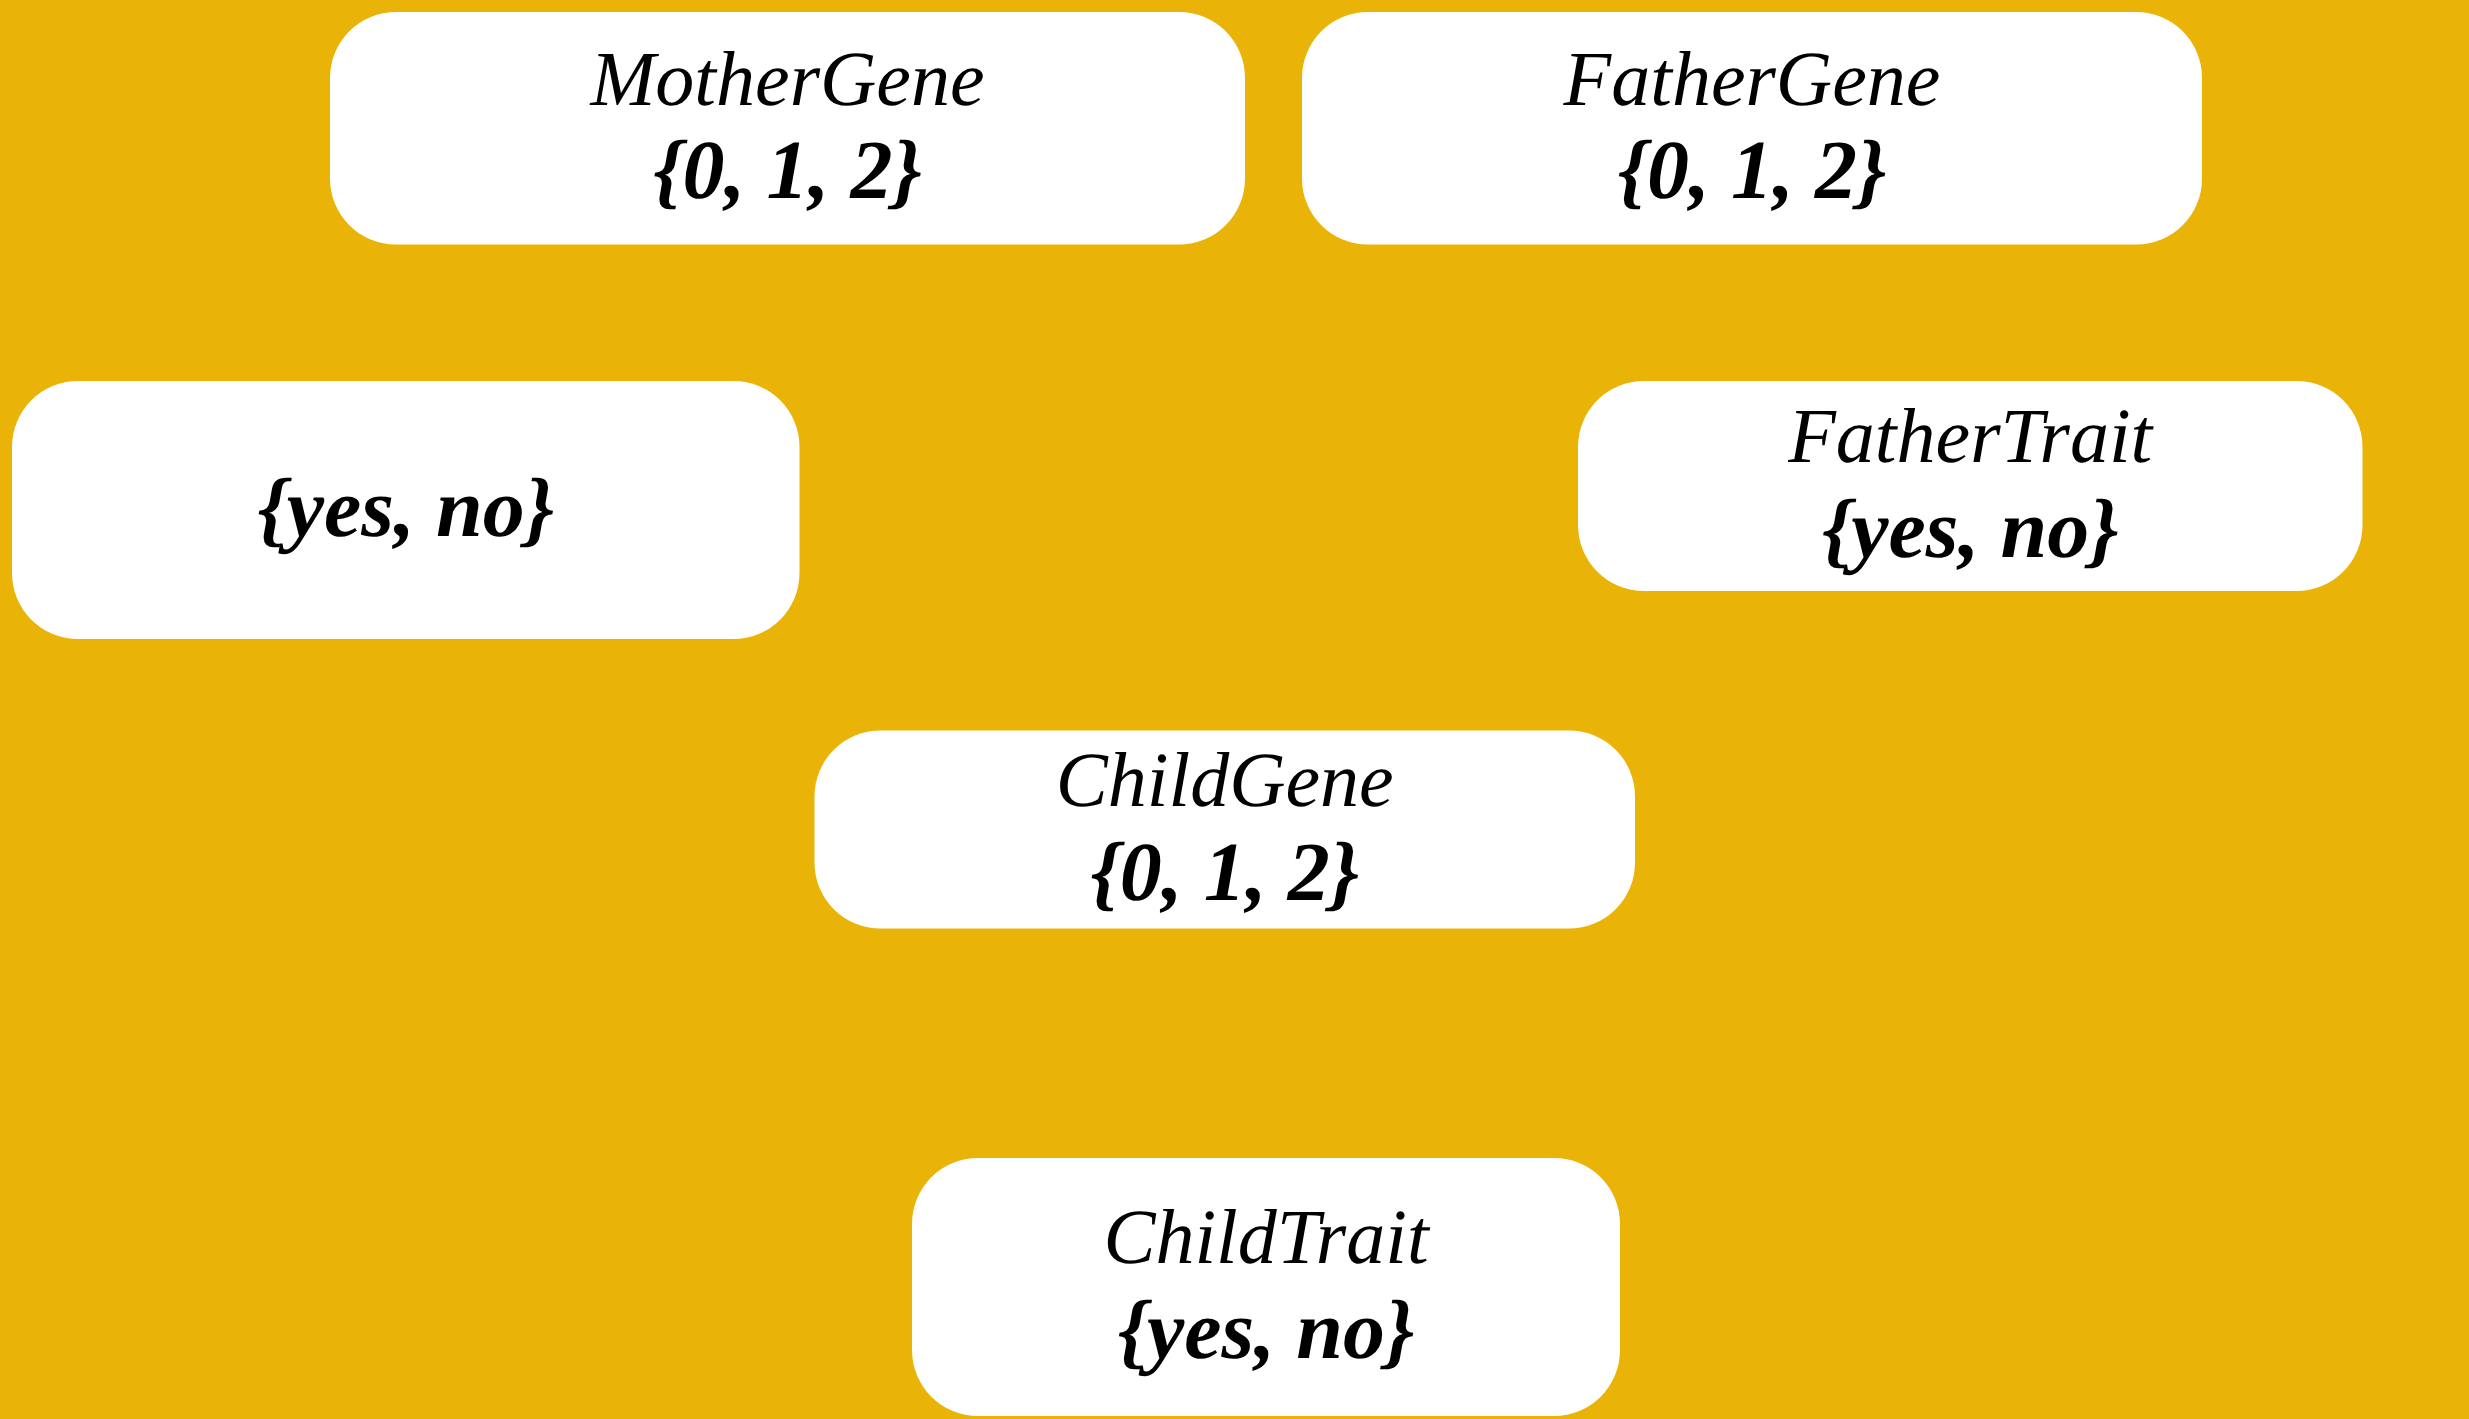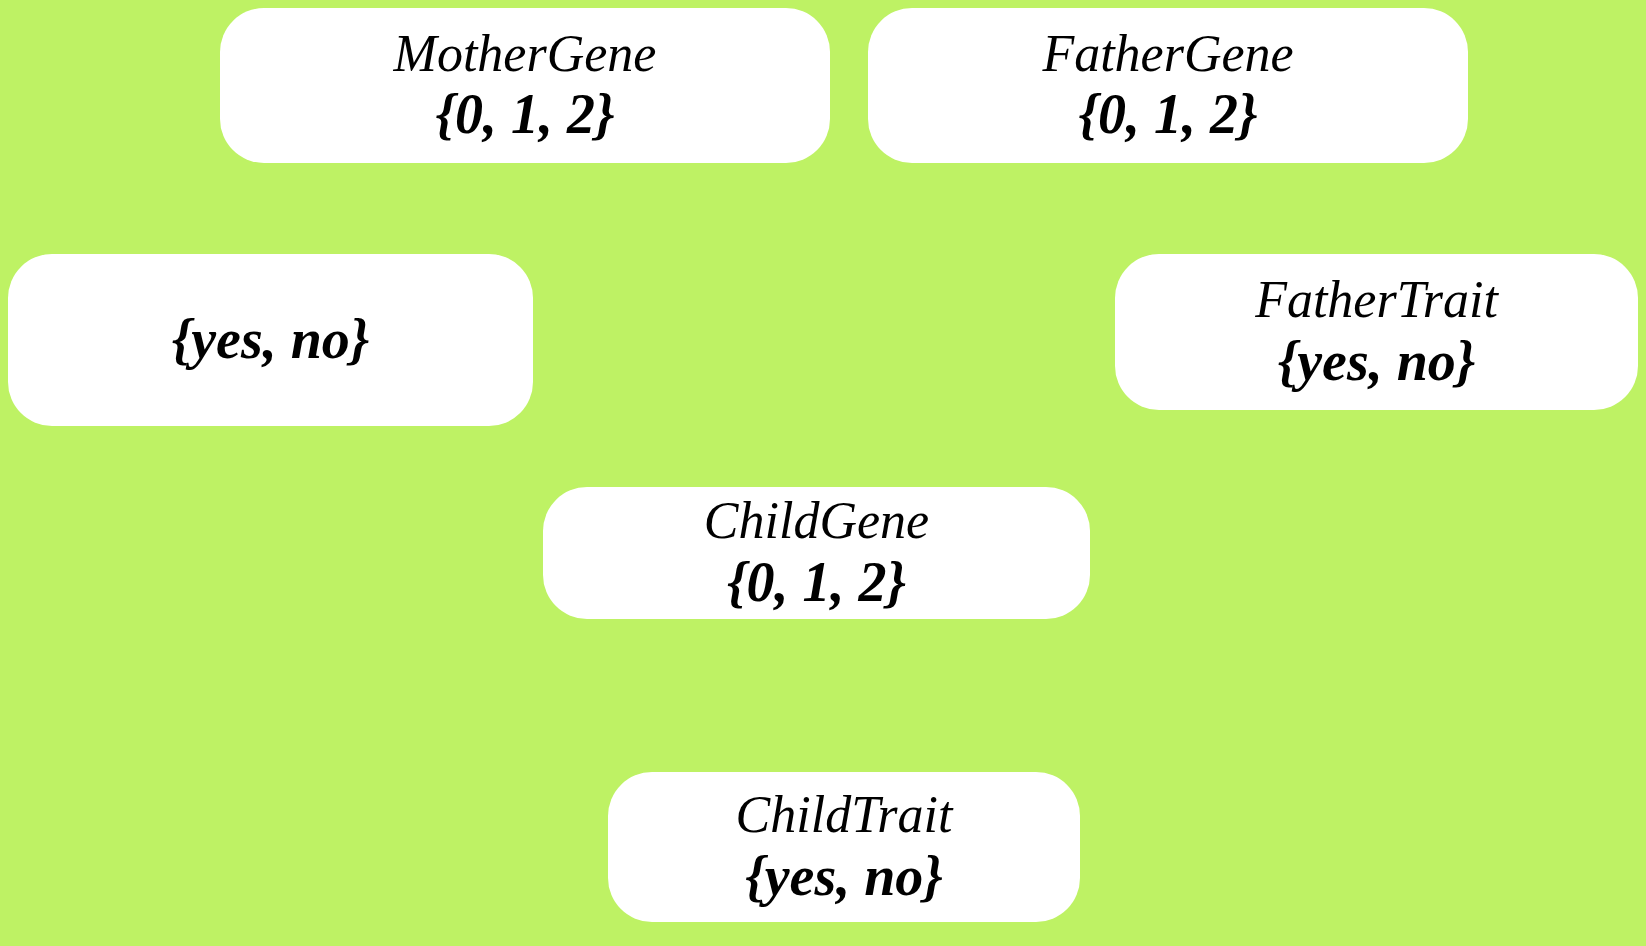--- a/index.html
+++ b/index.html
@@ -4,21 +4,21 @@
 <style>
   html, body {
     margin: 0;
     padding: 0;
     background: #000000;
   }
   #canvas {
     position: relative;
     width: 1646px;
     height: 946px;
-    background: #bef264;
+    background: #eab308;
     overflow: hidden;
   }
   .node {
     position: absolute;
     background: #ffffff;
     border-radius: 44px;
     display: flex;
     flex-direction: column;
     align-items: center;
     justify-content: center;
@@ -37,23 +37,23 @@
   .node-domain {
     font-size: 56px;
     white-space: nowrap;
     font-weight: bold;
   }
 
   
   #node-mother-gene  { left: 220px; top: 8px;   width: 610px; height: 155px; }
   #node-father-gene  { left: 868px; top: 8px;   width: 600px; height: 155px; text-align: center; }
   #node-mother-trait { left: 8px;   top: 254px; width: 525px; height: 172px; }
-  #node-father-trait { left: 1115px;top: 254px; width: 523px; height: 156px; }
+  #node-father-trait { left: 1052px;top: 254px; width: 523px; height: 140px; }
   #node-child-gene   { left: 543px; top: 487px; width: 547px; height: 132px; }
-  #node-child-trait  { left: 608px; top: 772px; width: 472px; height: 150px; }
+  #node-child-trait  { left: 608px; top: 772px; width: 472px; height: 172px; }
 </style>
 </head>
 <body>
 
 <div id="canvas">
 
   <div class="node" id="node-mother-gene">
     <div class="node-title">MotherGene</div>
     <div class="node-domain">{0, 1, 2}</div>
   </div>

